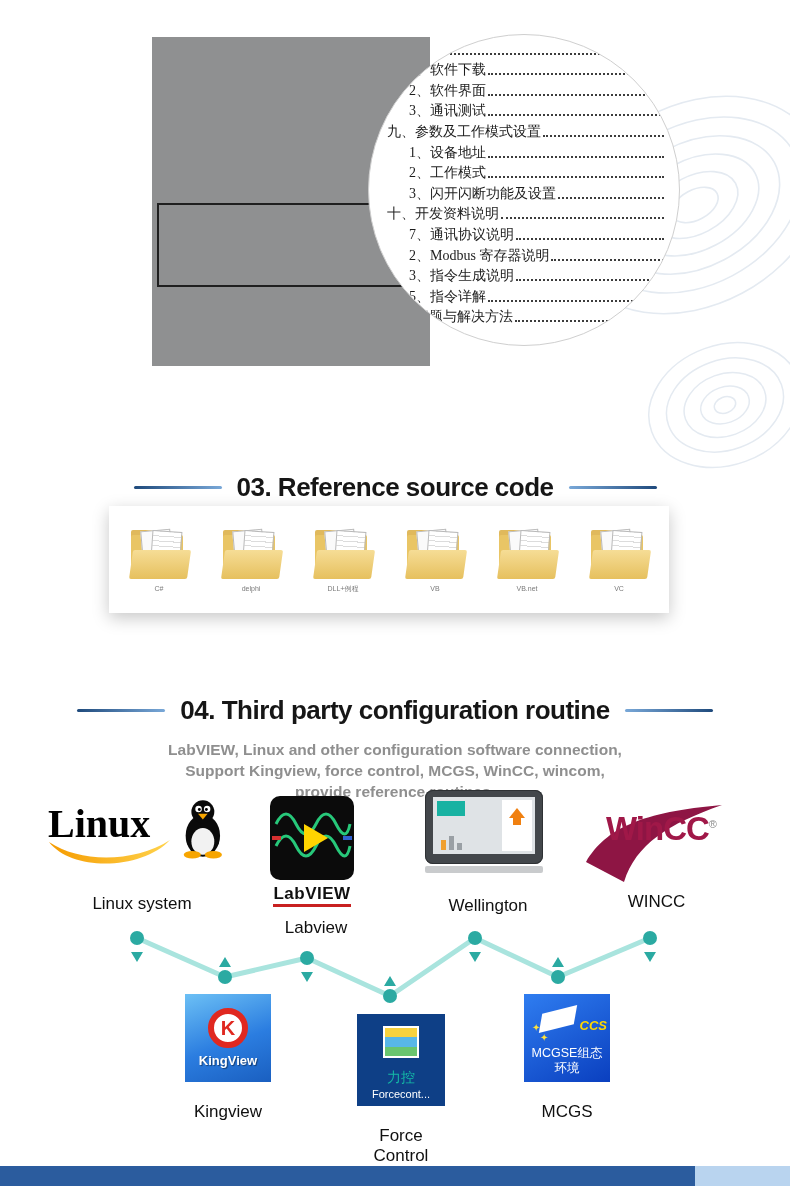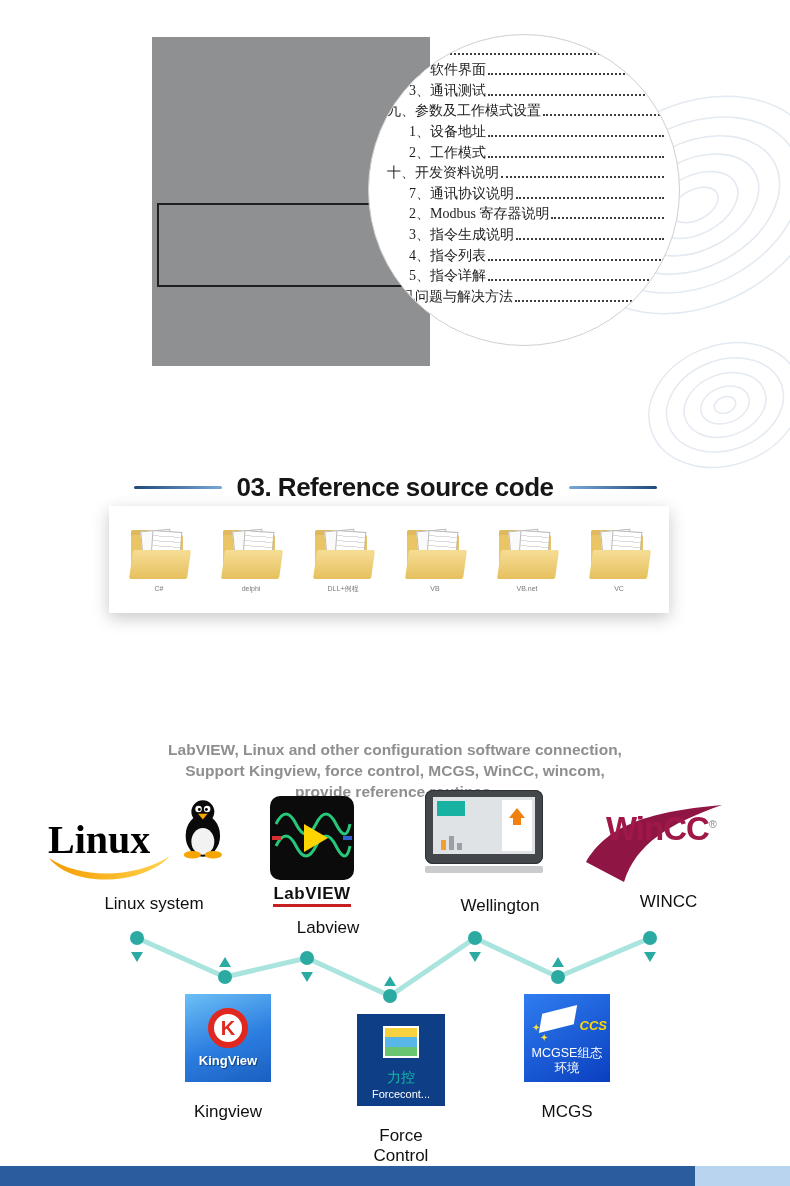--- a/index.html
+++ b/index.html
@@ -39,27 +39,27 @@
   .f-paper2{ position:absolute; left:23px; top:3px; width:30px; height:42px; border:1px solid #b9b9b9;
              background:repeating-linear-gradient(#ffffff 0 4px, #dcdcdc 4px 5px); transform:rotate(4deg); }
   .f-front { position:absolute; left:1px; top:22px; width:58px; height:29px; background:linear-gradient(#f6dd96,#e6c05e); border-radius:2px; transform:skewX(-8deg); transform-origin:bottom left; }
   .folder-label { font-size:7px; color:#7a7a7a; line-height:1; }
 
   
   .subtitle { position:absolute; left:0; top:739px; width:100%; text-align:center; color:#8f8f8f; font-weight:700; font-size:15.5px; line-height:21px; z-index:2; }
 
   
   .app { position:absolute; text-align:center; z-index:3; }
-  .caption { position:absolute; bottom:0; left:16px; width:100%; font-size:17px; color:#101010; }
+  .caption { position:absolute; bottom:0; left:4px; width:100%; font-size:17px; color:#101010; }
   #app-linux      { left:48px;  top:796px; width:180px; height:118px; }
   #app-labview    { left:256px; top:796px; width:112px; height:142px; }
   #app-wellington { left:418px; top:790px; width:132px; height:126px; }
   #app-wincc      { left:580px; top:800px; width:145px; height:112px; }
 
-  .linux-logo { display:flex; align-items:flex-end; justify-content:center;gap:24px; }
+  .linux-logo { display:flex; align-items:flex-start; justify-content:center;gap:24px; }
   .linux-wordmark { position:relative; margin-top:8px; }
   .linux-text { font-family:"Liberation Serif","DejaVu Serif",serif; font-weight:700; font-size:40px; line-height:1; color:#000; }
   .linux-swoosh { position:absolute; left:-4px; top:35px; }
   .tux { margin-left:4px; }
 
   .lv-square { width:84px; height:84px; background:#0b0b0b; border-radius:10px; margin:0 auto 4px auto; }
   .lv-text { display:inline-block; font-weight:700; font-size:17px; color:#101010; border-bottom:3px solid #c82020; line-height:1.2; letter-spacing:0.5px; }
 
   .hmi { position:relative; width:118px; height:74px; background:#43474b; border-radius:8px; padding:7px 8px 10px 8px; margin:0 auto; box-shadow:inset 0 0 0 1px #2e3134; }
   .hmi-screen { width:100%; height:100%; background:#dfe3e6; position:relative; overflow:hidden; }
@@ -142,57 +142,61 @@
   <div class="doc-gray"></div>
   <div class="doc-rect"></div>
 
   <div class="circle">
     <div class="toc">
       <div class="toc-line ind">
           <span class="toc-lbl">说明</span>
           <span class="toc-dots"></span>
         </div>
       <div class="toc-line ind">
+          <span class="toc-lbl">1、软件下载</span>
+          <span class="toc-dots"></span>
+        </div>
+      <div class="toc-line ind">
           <span class="toc-lbl">2、软件界面</span>
           <span class="toc-dots"></span>
         </div>
       <div class="toc-line ind">
           <span class="toc-lbl">3、通讯测试</span>
           <span class="toc-dots"></span>
         </div>
       <div class="toc-line">
           <span class="toc-lbl">九、参数及工作模式设置</span>
           <span class="toc-dots"></span>
         </div>
       <div class="toc-line ind">
           <span class="toc-lbl">1、设备地址</span>
           <span class="toc-dots"></span>
         </div>
       <div class="toc-line ind">
           <span class="toc-lbl">2、工作模式</span>
           <span class="toc-dots"></span>
         </div>
+      <div class="toc-line ind">
+          <span class="toc-lbl">3、闪开闪断功能及设置</span>
+          <span class="toc-dots"></span>
+        </div>
       <div class="toc-line">
           <span class="toc-lbl">十、开发资料说明</span>
           <span class="toc-dots"></span>
         </div>
       <div class="toc-line ind">
           <span class="toc-lbl">7、通讯协议说明</span>
           <span class="toc-dots"></span>
         </div>
       <div class="toc-line ind">
           <span class="toc-lbl">2、Modbus 寄存器说明</span>
           <span class="toc-dots"></span>
         </div>
       <div class="toc-line ind">
           <span class="toc-lbl">3、指令生成说明</span>
-          <span class="toc-dots"></span>
-        </div>
-      <div class="toc-line ind">
-          <span class="toc-lbl">4、指令列表</span>
           <span class="toc-dots"></span>
         </div>
       <div class="toc-line ind">
           <span class="toc-lbl">5、指令详解</span>
           <span class="toc-dots"></span>
         </div>
       <div class="toc-line">
           <span class="toc-lbl">常见问题与解决方法</span>
           <span class="toc-dots"></span>
         </div>
@@ -261,20 +265,25 @@
           <div class="f-tab"></div>
           <div class="f-back"></div>
           <div class="f-paper1"></div>
           <div class="f-paper2"></div>
           <div class="f-front"></div>
         </div>
       <span class="folder-label">VC</span>
     </div>
   </div>
 
+  <div class="sec-title" id="sec04-title">
+    <span class="sec-bar"></span>
+    <span class="sec-txt">04. Third party configuration routine</span>
+    <span class="sec-bar right"></span>
+  </div>
 
   <div class="subtitle">
     <div>LabVIEW, Linux and other configuration software connection,</div>
     <div>Support Kingview, force control, MCGS, WinCC, wincom,</div>
     <div>provide reference routines.</div>
   </div>
 
   <div class="app" id="app-linux">
     <div class="linux-logo">
       <div class="linux-wordmark">

